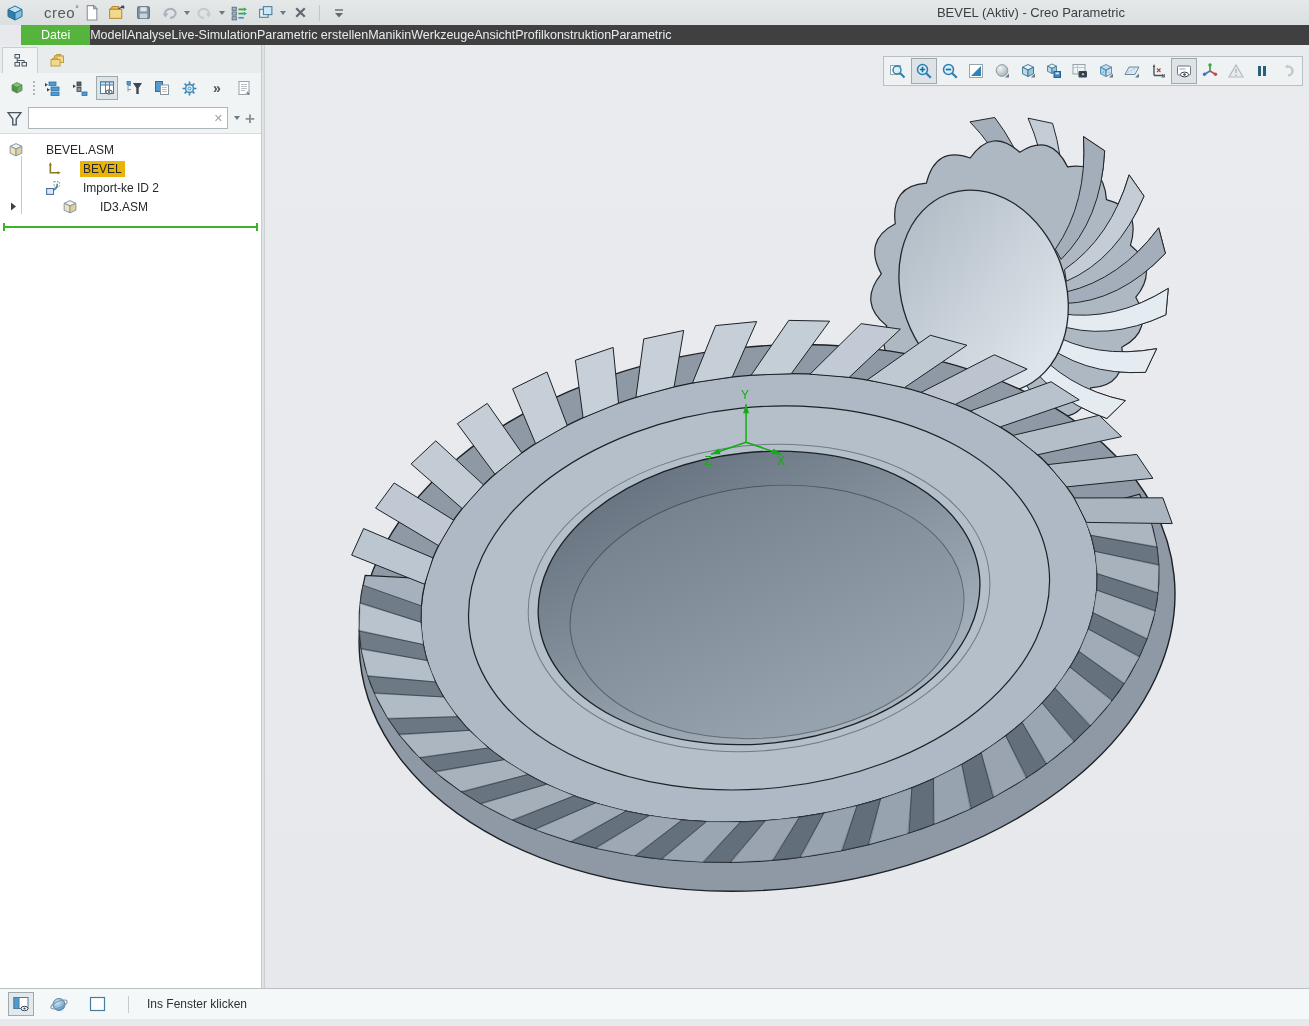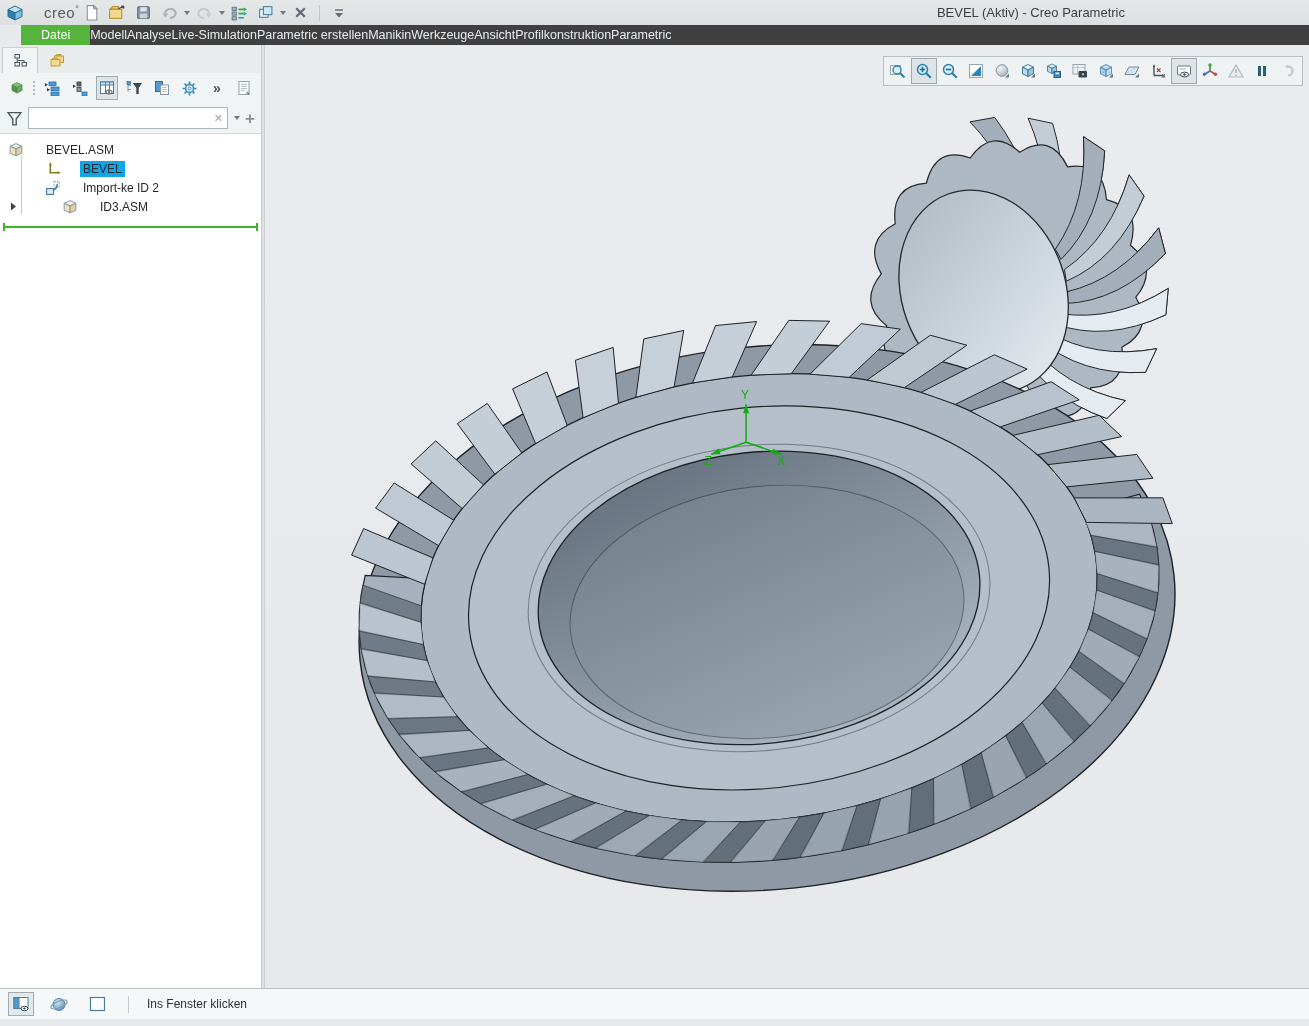--- a/index.html
+++ b/index.html
@@ -38,21 +38,21 @@
   .grip i{width:2px;height:2px;background:#9aa3a9;border-radius:50%;}
   .more-glyph{font-size:14px;color:#4a5560;font-weight:bold;line-height:1;}
   .filterrow{height:30px;display:flex;align-items:center;padding:0 6px;gap:5px;}
   .filter-input-wrap{flex:1;height:22px;background:#fff;border:1px solid #adb6bb;display:flex;align-items:center;padding:0 4px;}
   .filter-input-wrap input{flex:1;border:none;outline:none;font-size:12px;font-family:inherit;background:transparent;}
   .clear-x{color:#9aa3a9;font-size:11px;line-height:1;}
   .plus-glyph{color:#8a9399;font-size:17px;font-weight:bold;line-height:1;}
   .tree{flex:1;background:#fff;border-top:1px solid #d7dcdf;padding-top:6px;position:relative;}
   .trow{display:flex;align-items:center;height:19px;padding-left:8px;gap:19px;position:relative;}
   .trow .lbl{padding:1px 3px;white-space:nowrap;}
-  .trow .lbl.sel{background:#0ea5e9;}
+  .trow .lbl.sel{background:#eab308;}
   .indent{width:18px;flex:0 0 18px;}
   .caret{width:10px;flex:0 0 10px;display:flex;align-items:center;justify-content:center;}
   .treelines{position:absolute;left:21px;top:22px;width:1px;height:58px;background:#c3c9cd;}
   .drag-line{height:2px;background:#3eb22b;margin:10px 3px 0 3px;position:relative;}
   .drag-line::before,.drag-line::after{content:"";position:absolute;width:2px;height:8px;background:#3eb22b;top:-3px;}
   .drag-line::before{left:0;} .drag-line::after{right:0;}
   
   .viewport{flex:1;position:relative;background:linear-gradient(180deg,#e9ebee,#e6e8eb);}
   #scene{position:absolute;inset:0;}
   .gfx-toolbar{position:absolute;top:11px;right:6px;display:flex;background:#eff2f3;border:1px solid #b9c0c4;padding:1px;}

